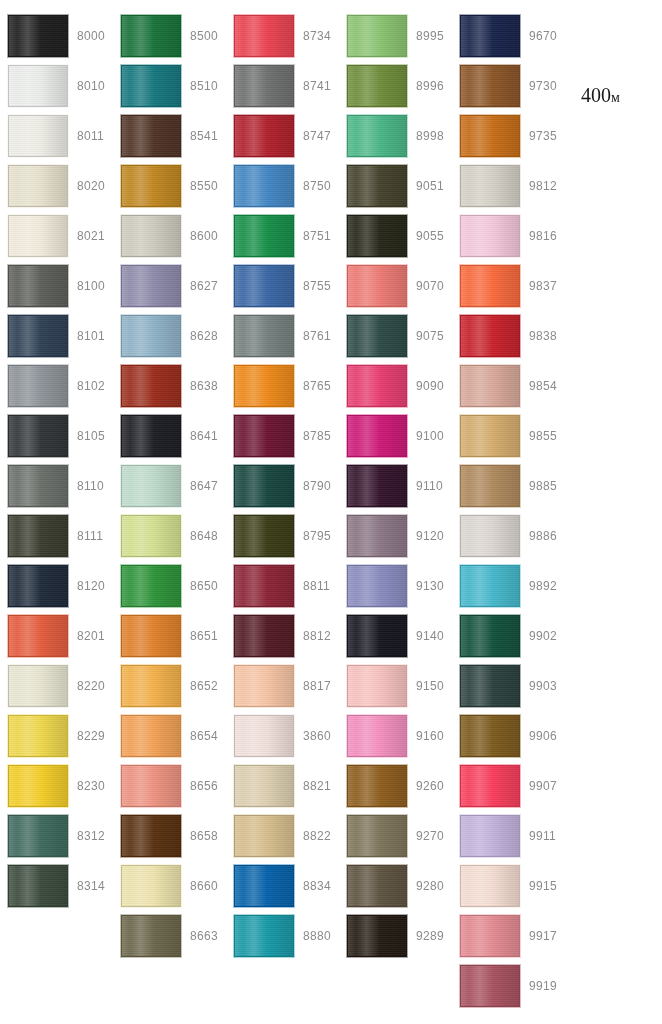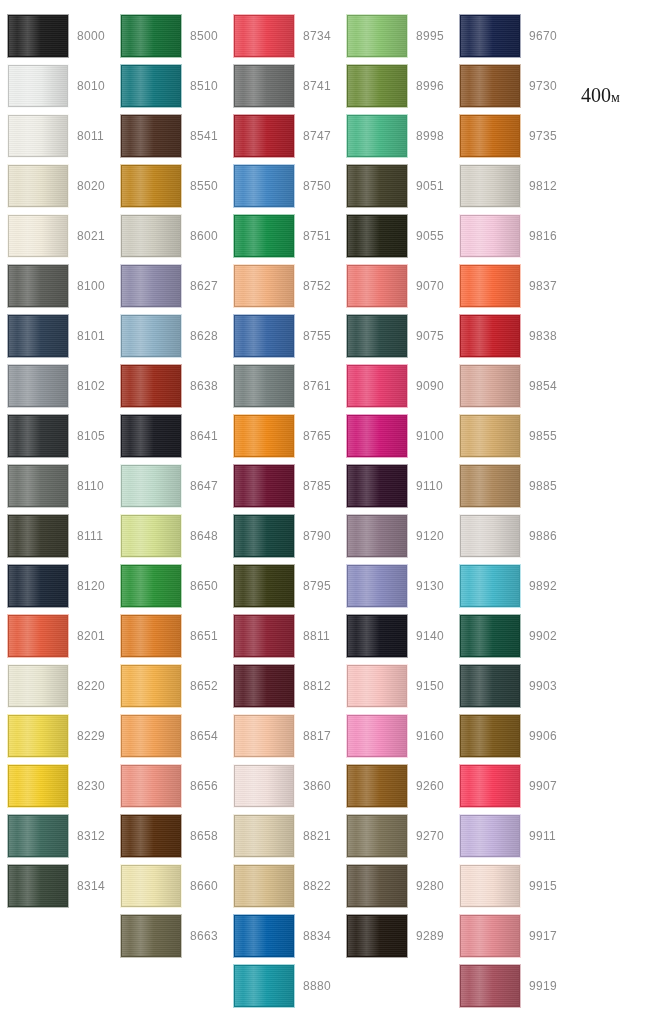--- a/index.html
+++ b/index.html
@@ -398,27 +398,20 @@
           <div class="swatch-code">8750</div>
         </div>
         <div class="swatch-row">
           <div class="swatch" style="background: rgb(21, 144, 72); border: 1px solid rgb(17, 118, 59); box-shadow: rgb(166, 213, 185) 0px 0px 0px 1px;">
             <div class="threads"></div>
             <div class="sheen"></div>
           </div>
           <div class="swatch-code">8751</div>
         </div>
         <div class="swatch-row">
-          <div class="swatch" style="background: rgb(244, 178, 129); border: 1px solid rgb(200, 146, 106); box-shadow: rgb(251, 226, 207) 0px 0px 0px 1px;">
-            <div class="threads"></div>
-            <div class="sheen"></div>
-          </div>
-          <div class="swatch-code">8752</div>
-        </div>
-        <div class="swatch-row">
           <div class="swatch" style="background: rgb(57, 103, 166); border: 1px solid rgb(47, 84, 136); box-shadow: rgb(180, 197, 221) 0px 0px 0px 1px;">
             <div class="threads"></div>
             <div class="sheen"></div>
           </div>
           <div class="swatch-code">8755</div>
         </div>
         <div class="swatch-row">
           <div class="swatch" style="background: rgb(118, 129, 127); border: 1px solid rgb(97, 106, 104); box-shadow: rgb(203, 207, 206) 0px 0px 0px 1px;">
             <div class="threads"></div>
             <div class="sheen"></div>

